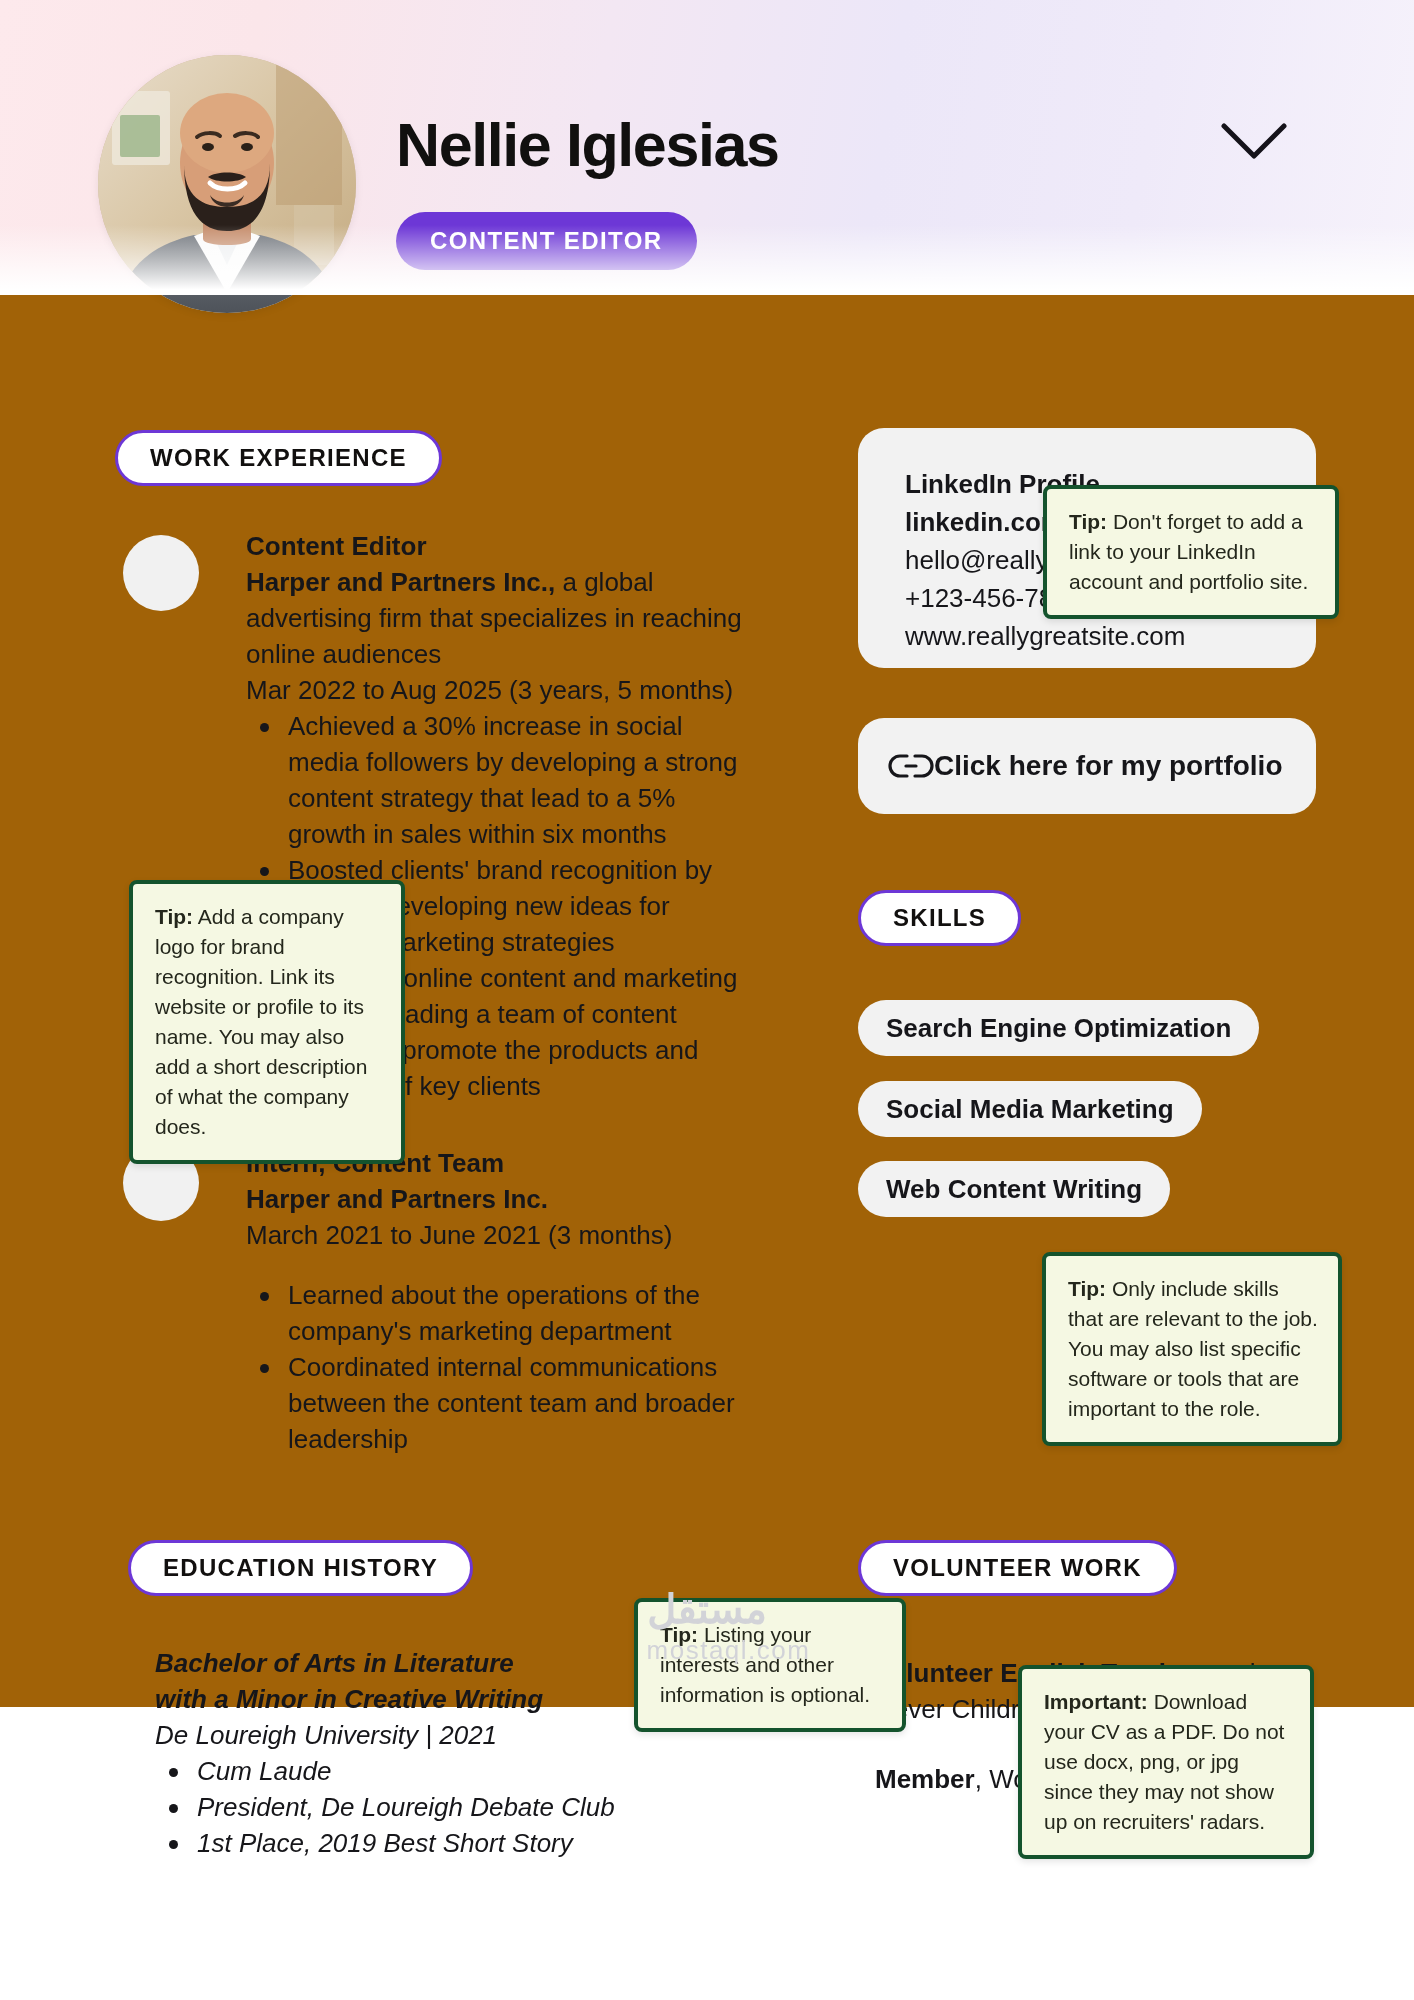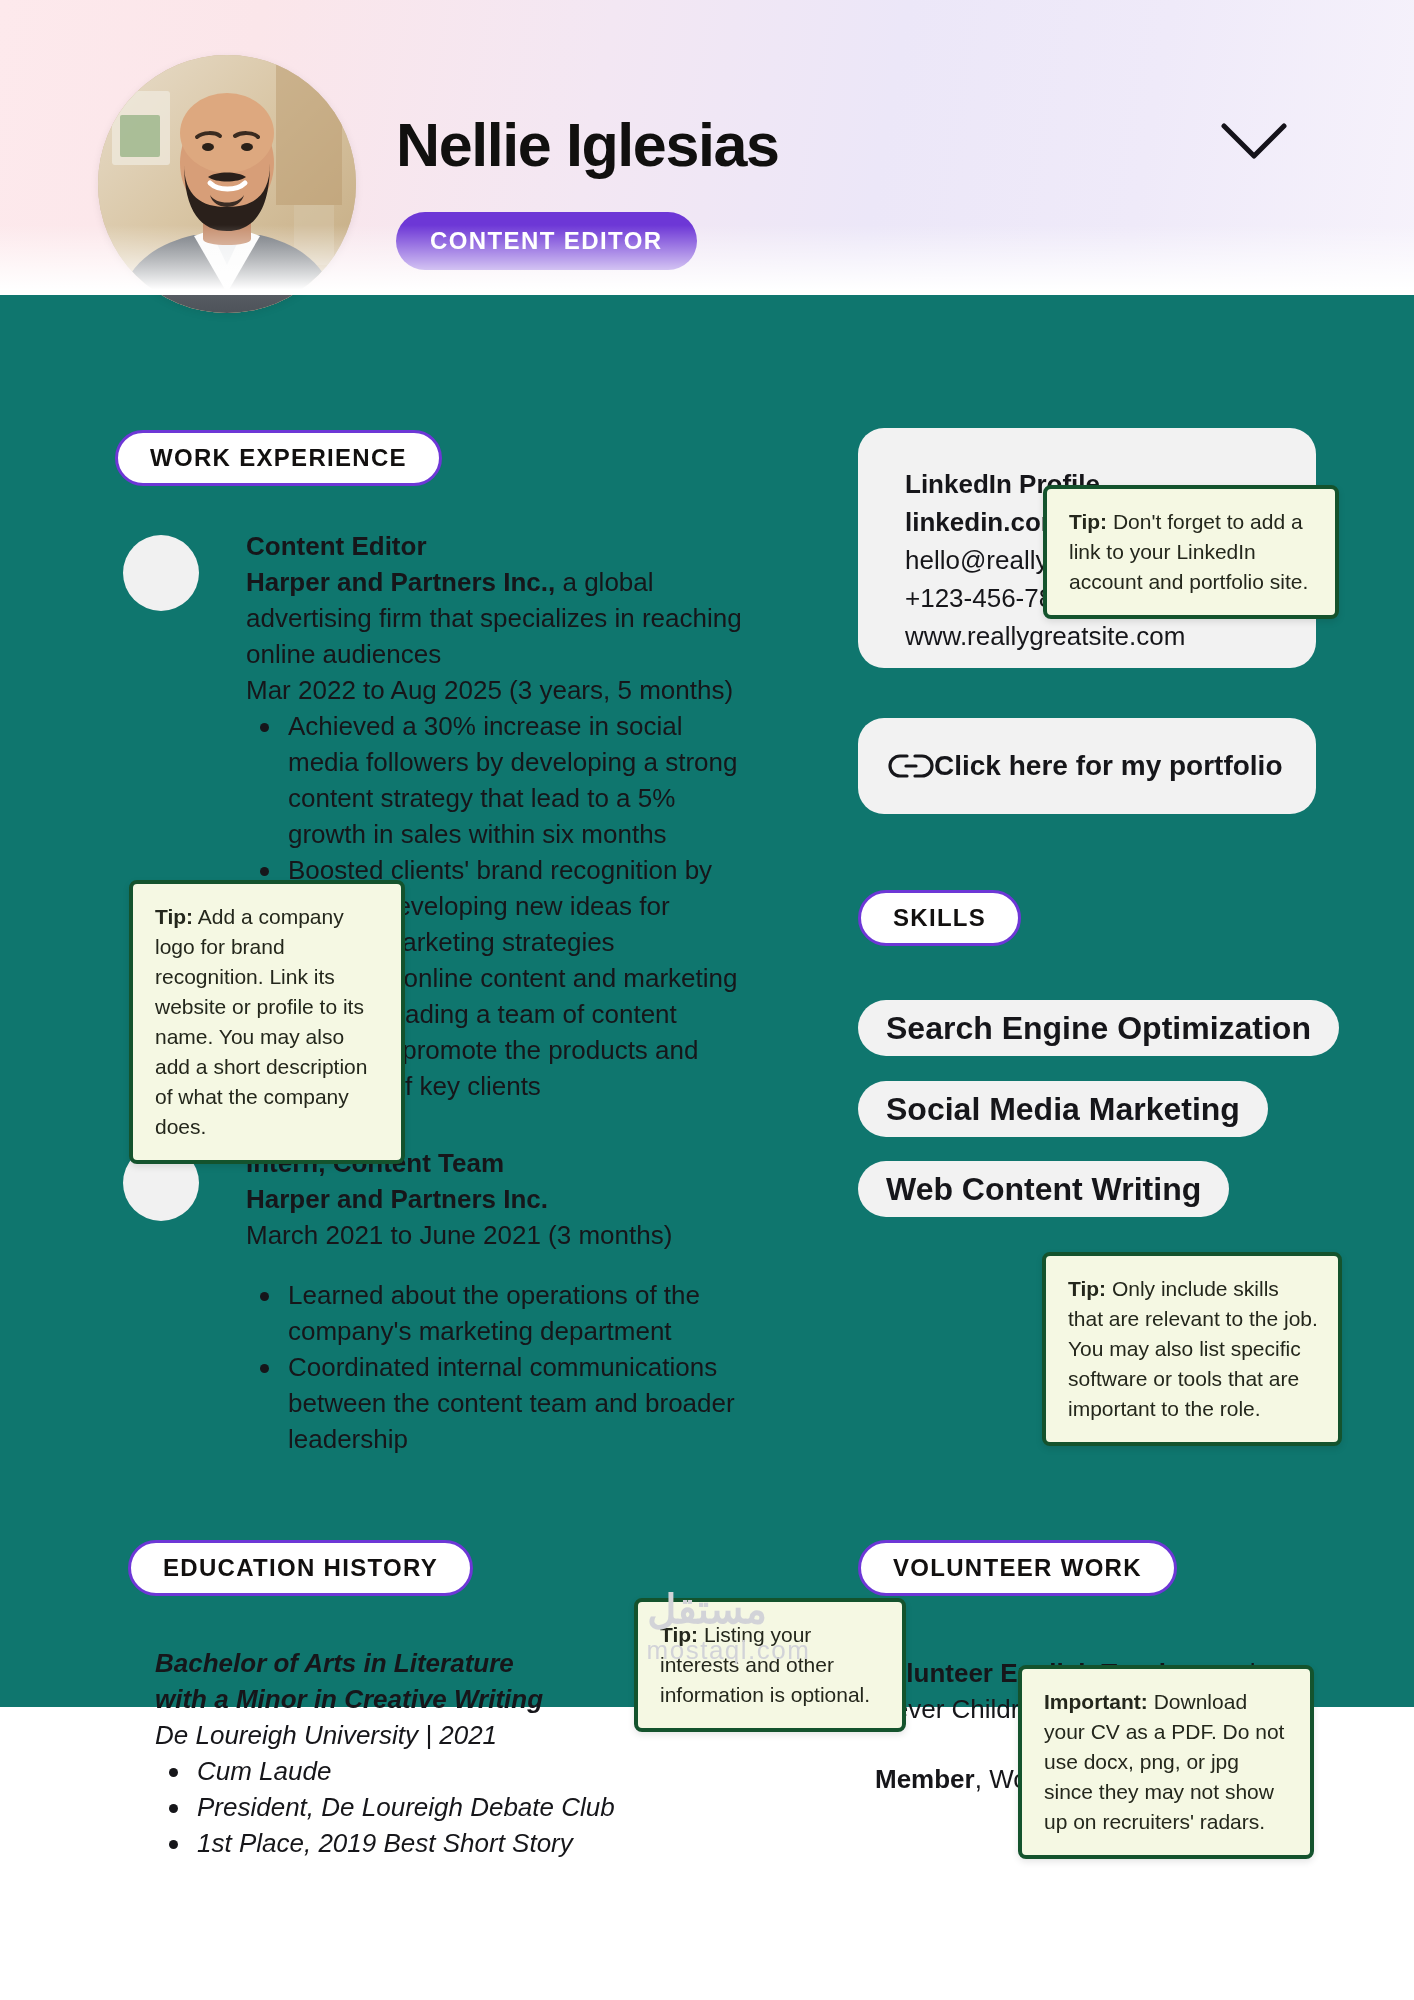--- a/index.html
+++ b/index.html
@@ -7,21 +7,21 @@
     width: 1414px;
     height: 2000px;
     background: #ffffff;
     font-family: "Liberation Sans", sans-serif;
     overflow: hidden;
   }
   .page {
     position: relative;
     width: 1414px;
     height: 1707px;
-    background: #0f766e;
+    background: #a16207;
   }
 
   
   .header {
     position: absolute;
     left: 0; top: 0;
     width: 1414px;
     height: 295px;
     background: linear-gradient(100deg,
         #fde9ec 0%,
@@ -150,21 +150,21 @@
   .link-icon svg { width: 100%; height: 100%; display: block; }
 
   .skill-pill {
     position: absolute;
     background: #f2f2f2;
     border-radius: 28px;
     height: 56px;
     display: flex;
     align-items: center;
     padding: 0 28px;
-    font-size: 32px;
+    font-size: 26px;
     font-weight: 700;
     color: #16161a;
     white-space: nowrap;
   }
 
   
   .tip {
     position: absolute;
     background: #f5f8e3;
     border: 4px solid #14532d;

